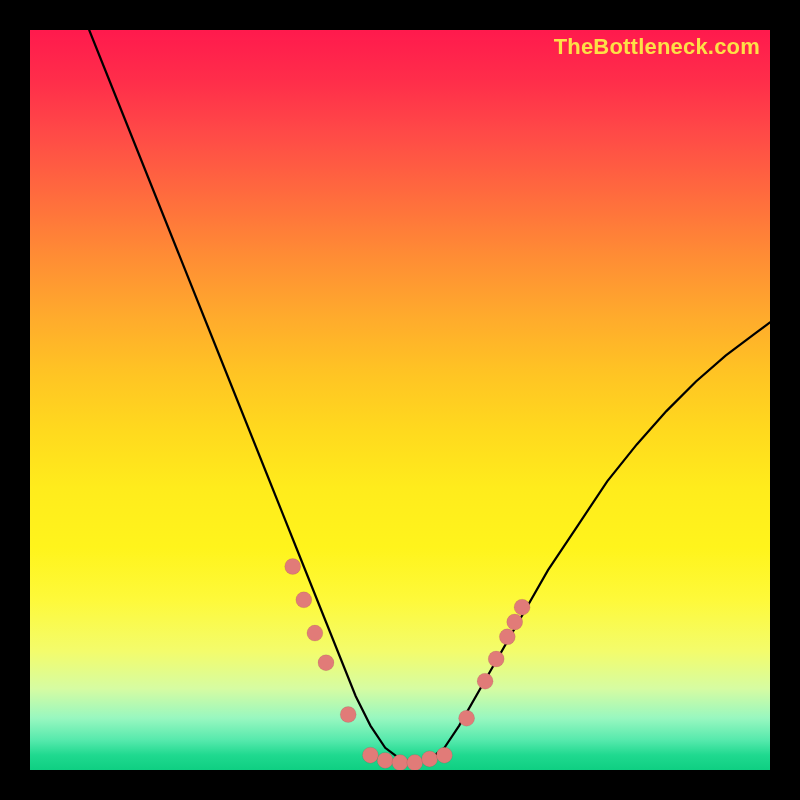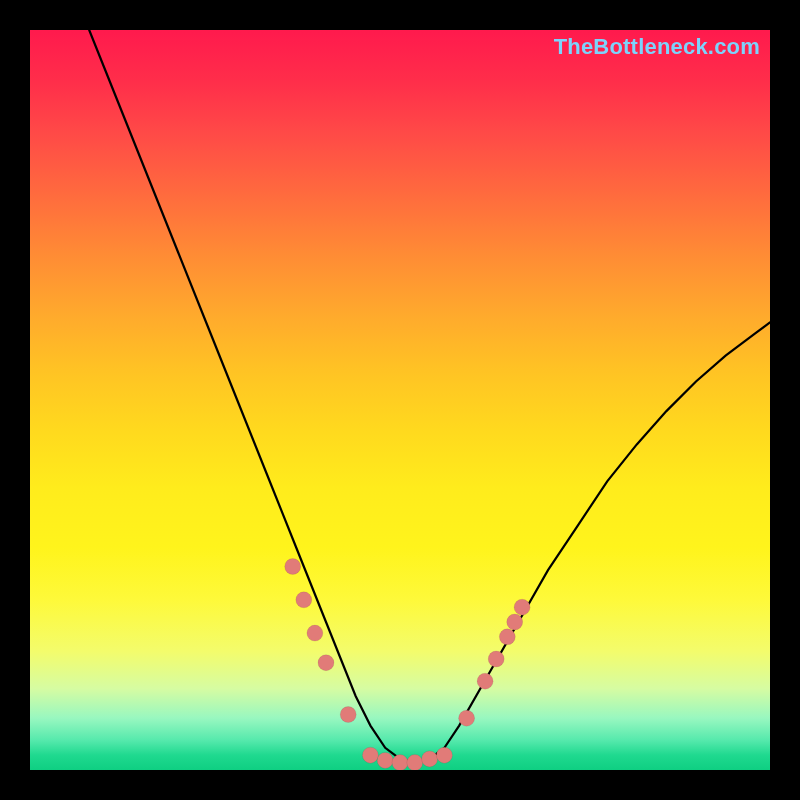--- a/index.html
+++ b/index.html
@@ -44,21 +44,21 @@
       #d6fca2 89%,
       #98f7c0 93%,
       #55e9ac 96%,
       #1fd98f 98%,
       #0fcf82 100%);
   }
   .watermark {
     position: absolute;
     top: 4px;
     right: 10px;
-    color: #7dd3fc;
+    color: #fde047;
     font-size: 22px;
     font-weight: 600;
     letter-spacing: 0.2px;
     z-index: 10;
     user-select: none;
   }
   svg.overlay {
     position: absolute;
     inset: 0;
     width: 740px;

